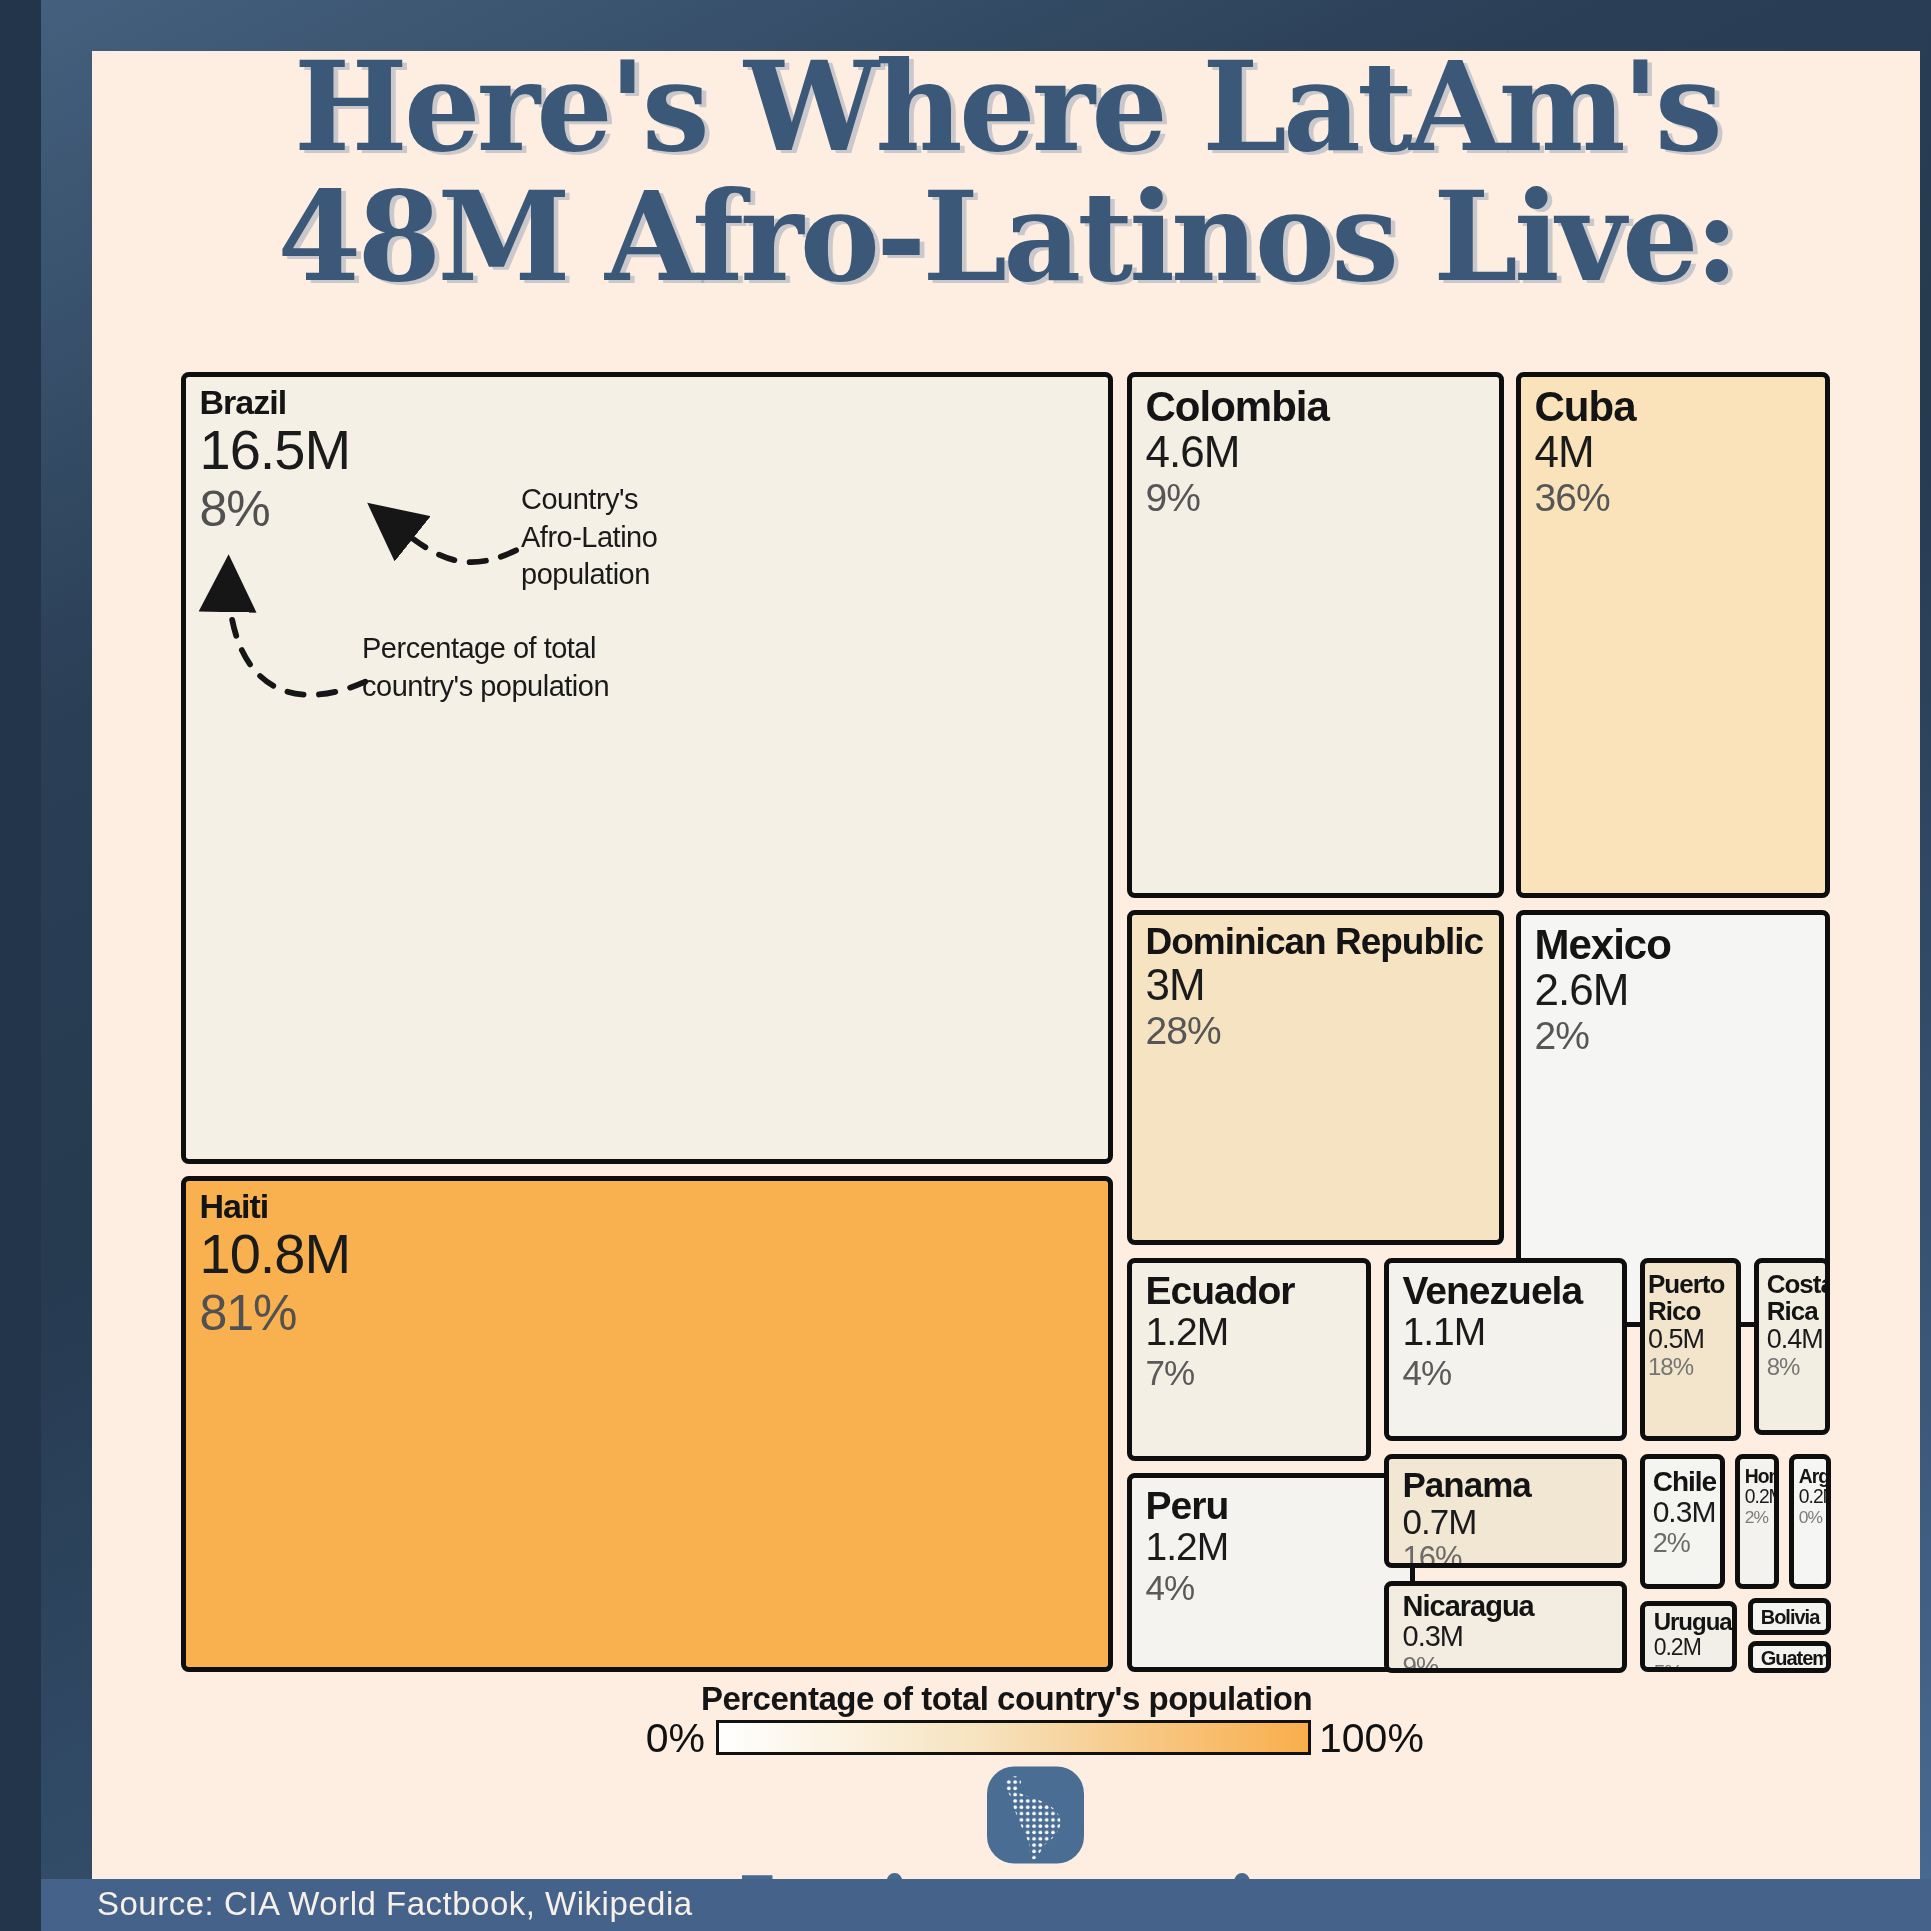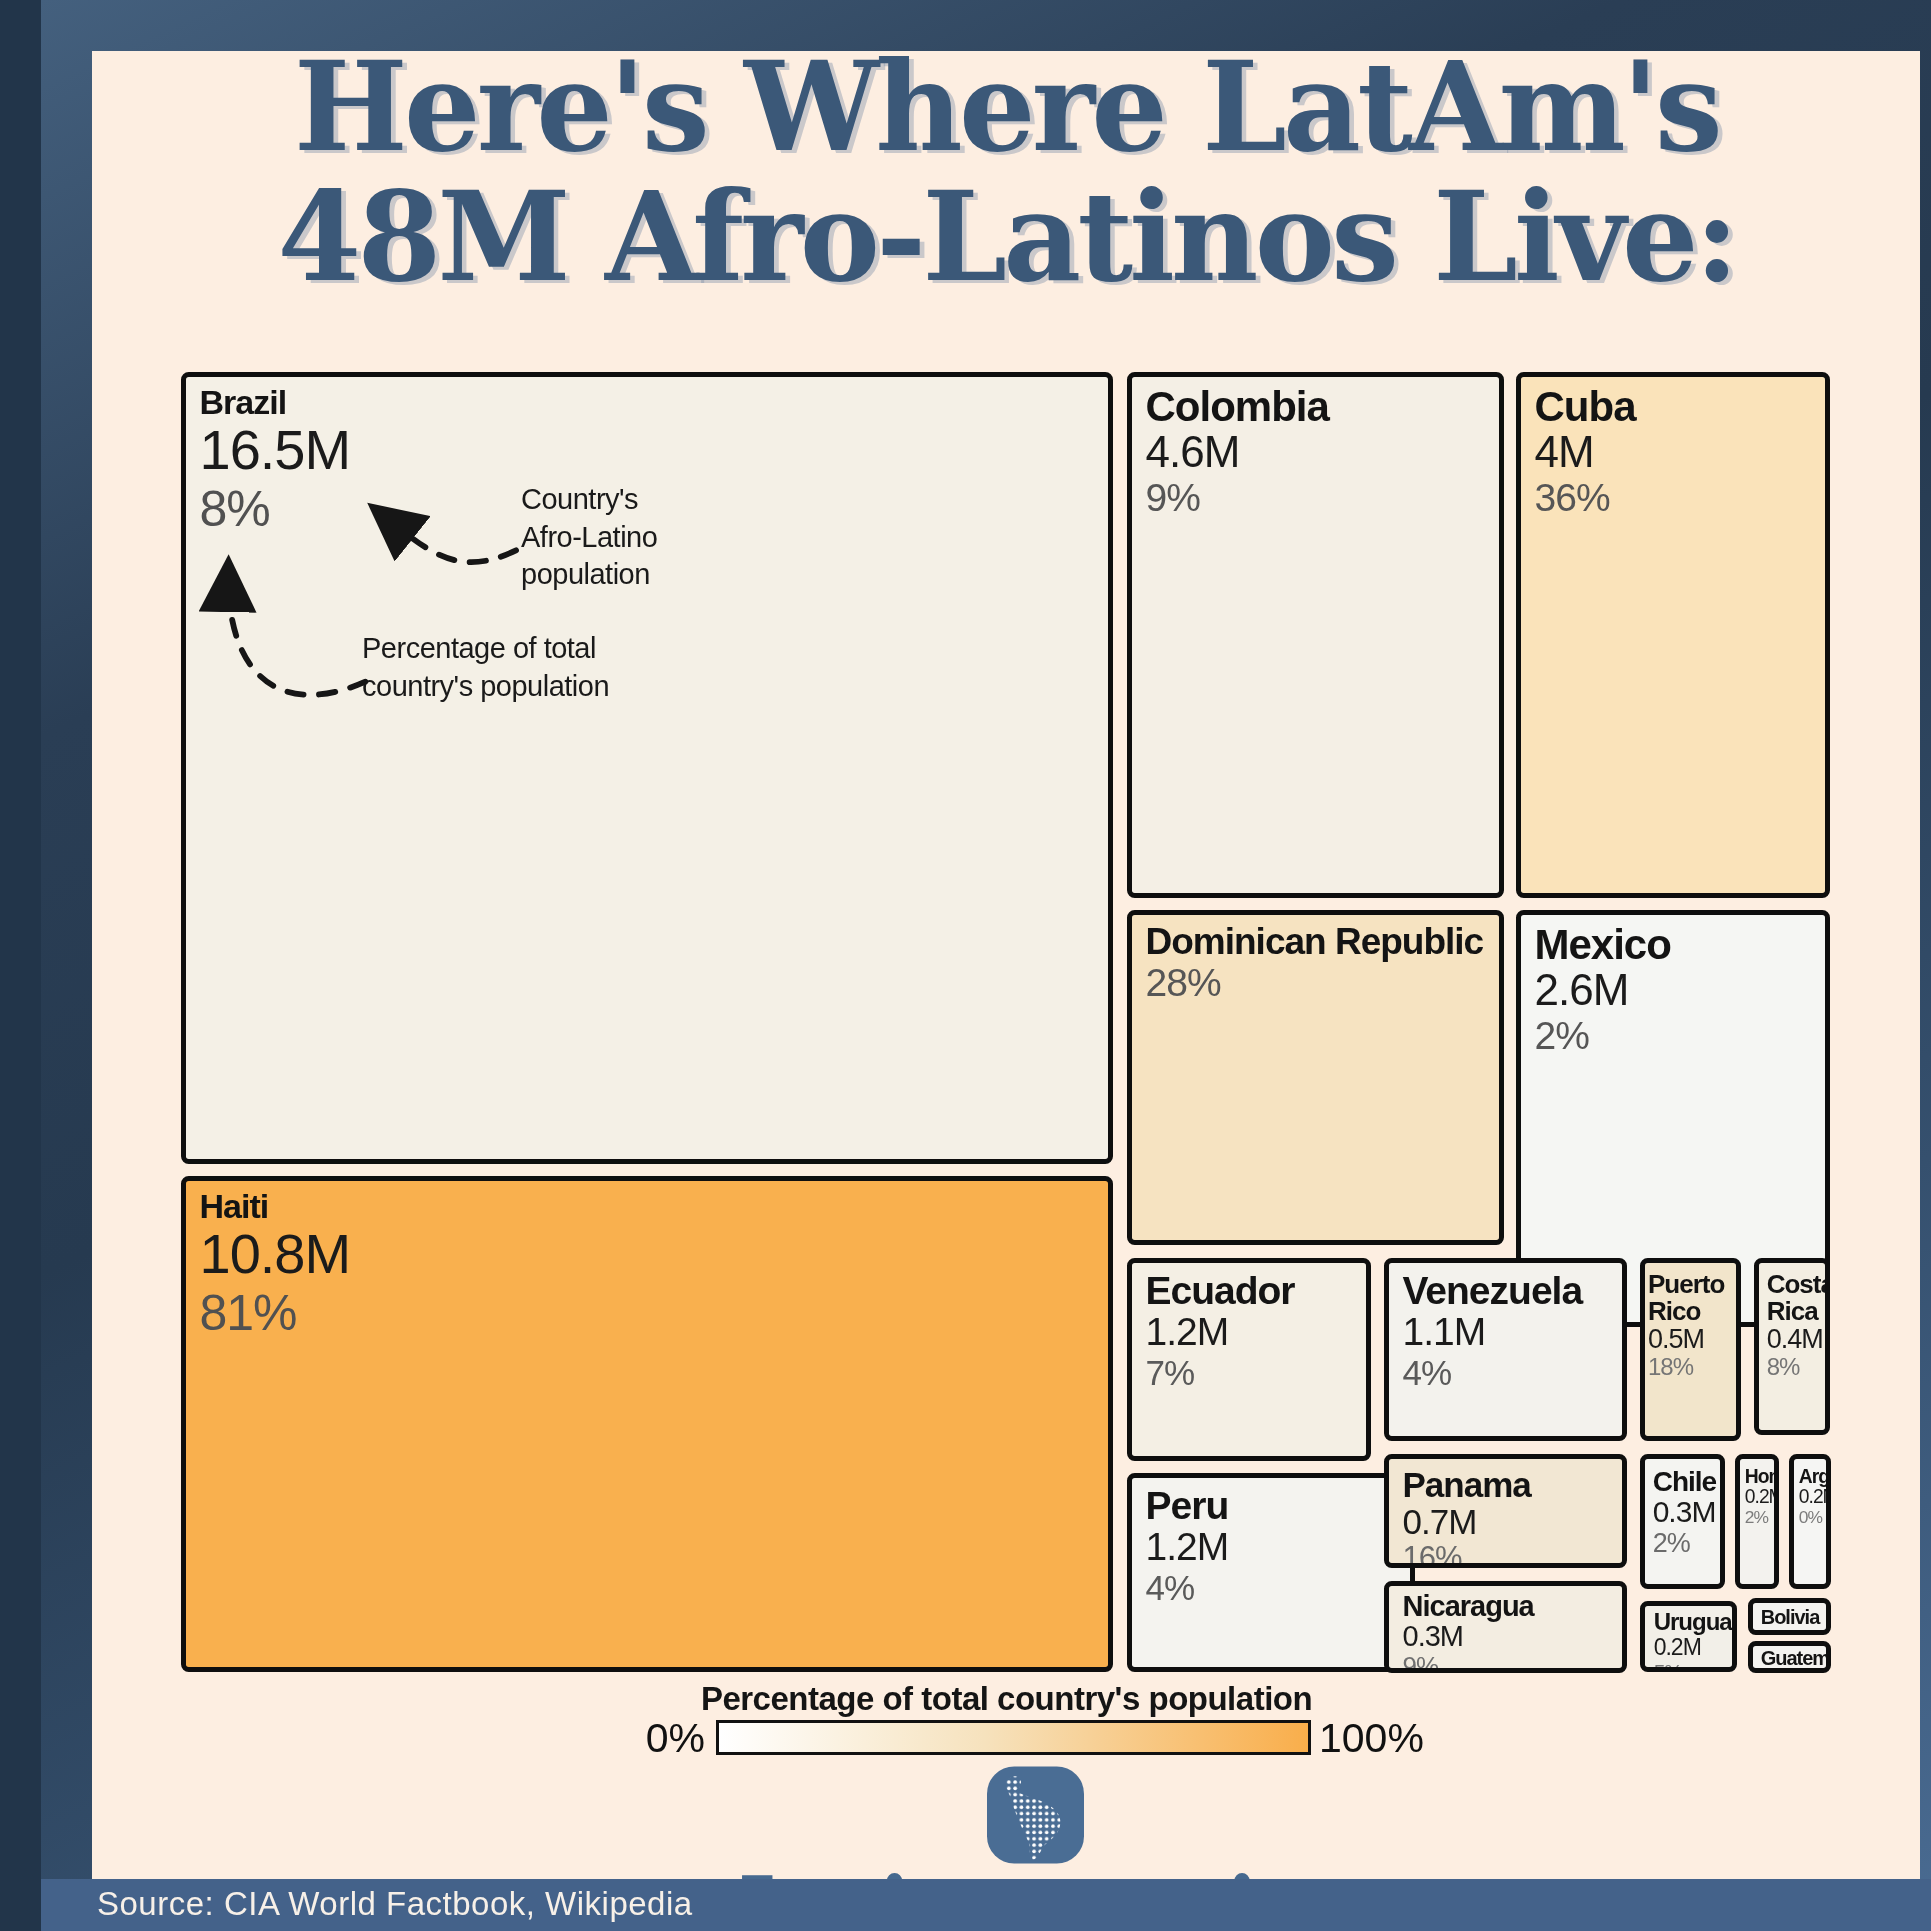--- a/index.html
+++ b/index.html
@@ -77,20 +77,21 @@
     <div class="val">4.6M</div>
     <div class="pct">9%</div>
   </div>
   <div class="box s2" style="left: 1475px; top: 372px; width: 314px; height: 526px; background-color: rgb(250, 227, 186);">
     <div class="name">Cuba</div>
     <div class="val">4M</div>
     <div class="pct">36%</div>
   </div>
   <div class="box s2" style="left: 1086px; top: 910px; width: 377px; height: 335px; background-color: rgb(246, 227, 193);">
     <div class="name longname">Dominican Republic</div>
+    <div class="val">3M</div>
     <div class="pct">28%</div>
   </div>
   <div class="box s2" style="left: 1475px; top: 910px; width: 314px; height: 417px; background-color: rgb(245, 246, 243);">
     <div class="name">Mexico</div>
     <div class="val">2.6M</div>
     <div class="pct">2%</div>
   </div>
   <div class="box s3" style="left: 1086px; top: 1258px; width: 244px; height: 203px; background-color: rgb(244, 239, 228);">
     <div class="name">Ecuador</div>
     <div class="val">1.2M</div>

